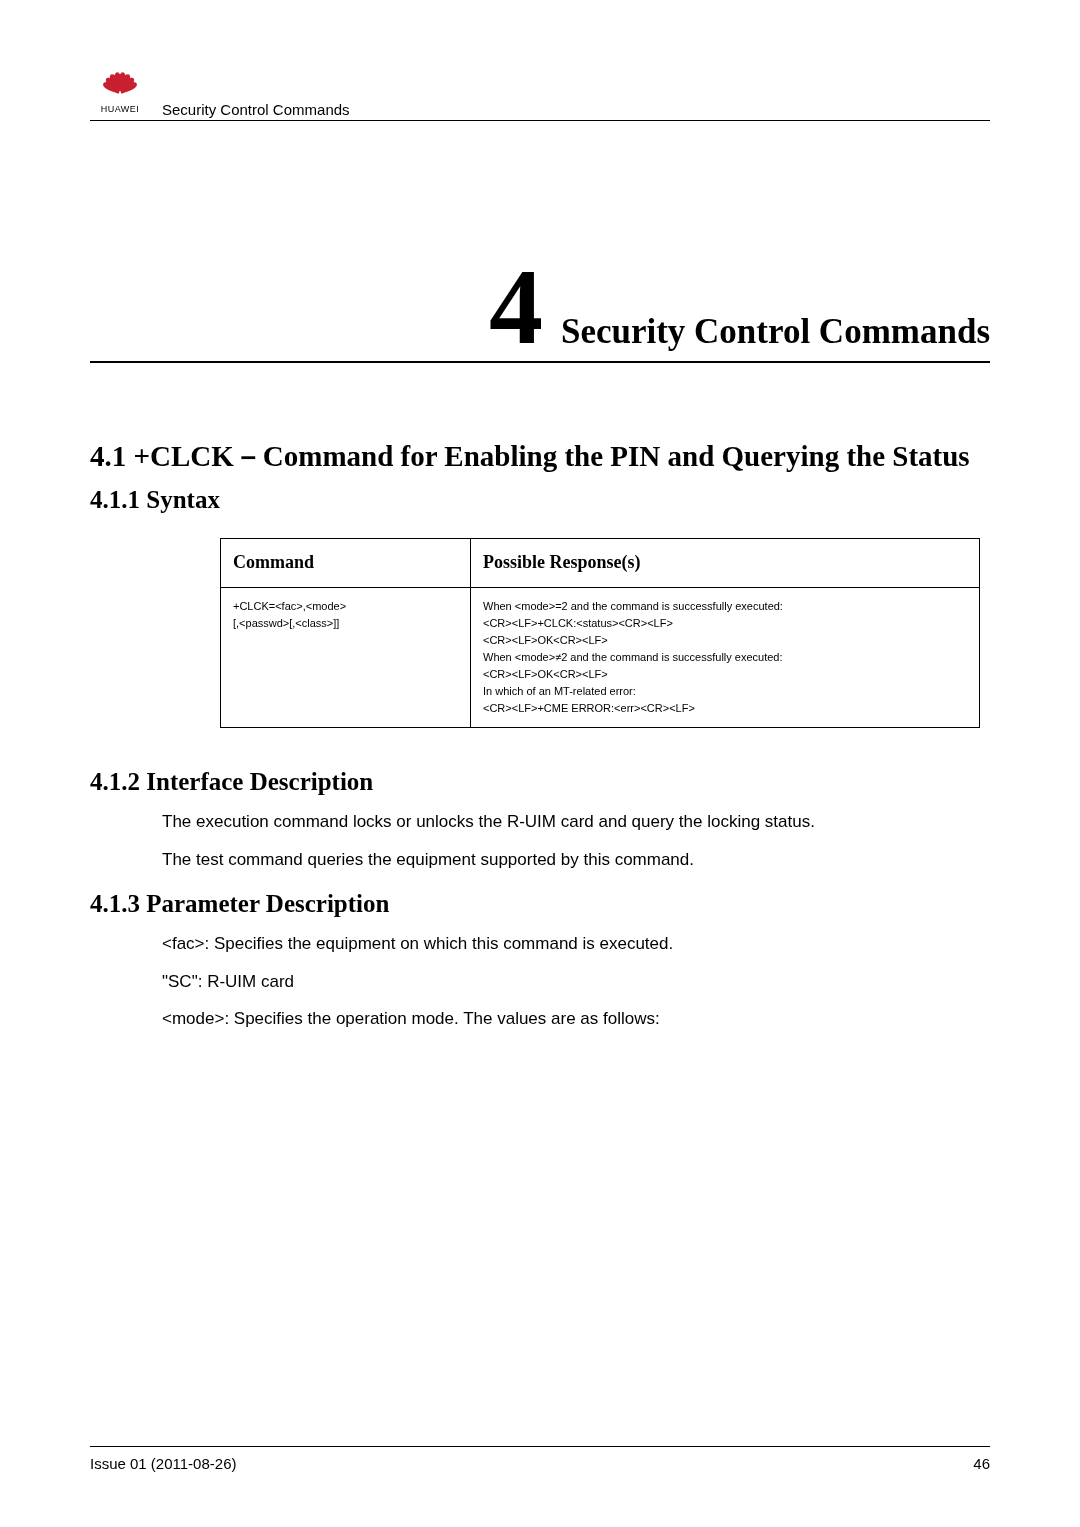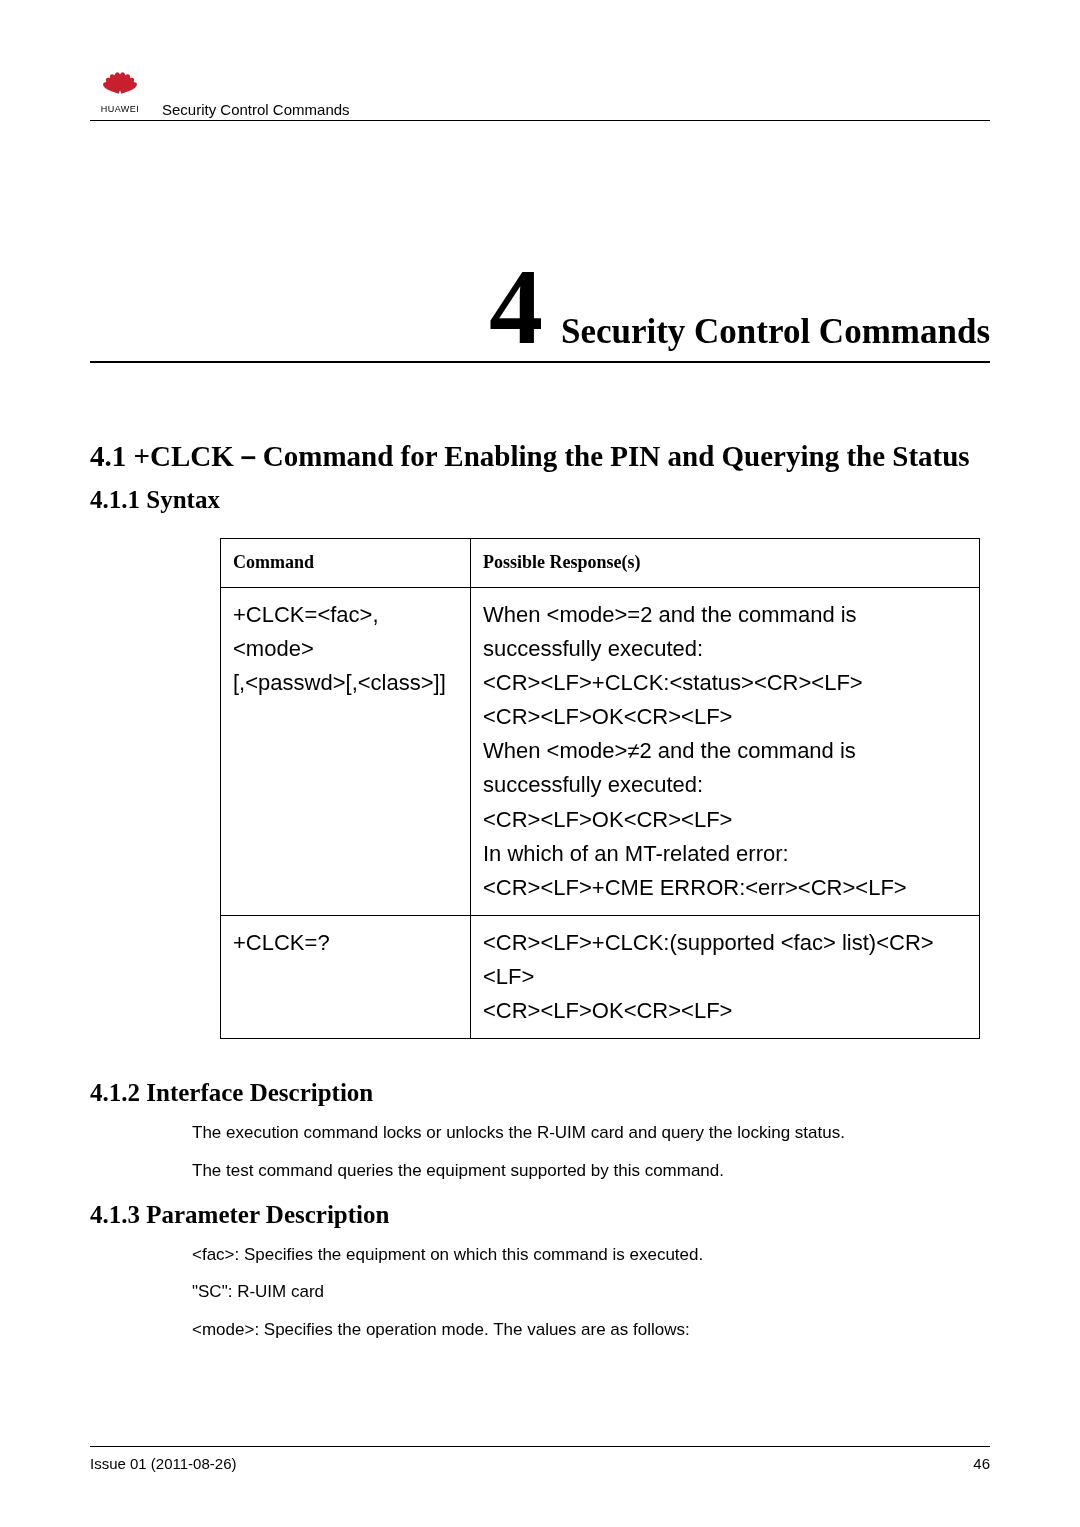--- a/index.html
+++ b/index.html
@@ -95,33 +95,33 @@
       border-collapse: collapse;
       margin-top: 24px;
       margin-left: 130px;
       width: 760px;
     }
     .syntax-table th, .syntax-table td {
       border: 1px solid #000;
       padding: 10px 12px;
       vertical-align: top;
       text-align: left;
-      font-size: 22px;
+      font-size: 11px;
       line-height: 1.55;
     }
     .syntax-table th {
       font-family: "Book Antiqua", Palatino, serif;
       font-weight: bold;
       font-size: 18px;
     }
     .col-cmd { width: 250px; }
     .body-text {
       font-size: 17px;
       line-height: 1.4;
-      margin-left: 102px;
+      margin-left: 72px;
       margin-top: 14px;
     }
     .footer {
       position: absolute;
       bottom: 55px;
       left: 90px;
       right: 90px;
       border-top: 1px solid #000;
       padding-top: 8px;
       display: flex;
@@ -183,27 +183,20 @@
       <td>
         <div>When &lt;mode&gt;=2 and the command is successfully executed:</div>
         <div>&lt;CR&gt;&lt;LF&gt;+CLCK:&lt;status&gt;&lt;CR&gt;&lt;LF&gt;</div>
         <div>&lt;CR&gt;&lt;LF&gt;OK&lt;CR&gt;&lt;LF&gt;</div>
         <div>When &lt;mode&gt;≠2 and the command is successfully executed:</div>
         <div>&lt;CR&gt;&lt;LF&gt;OK&lt;CR&gt;&lt;LF&gt;</div>
         <div>In which of an MT-related error:</div>
         <div>&lt;CR&gt;&lt;LF&gt;+CME ERROR:&lt;err&gt;&lt;CR&gt;&lt;LF&gt;</div>
       </td>
     </tr>
-    <tr>
-      <td>+CLCK=?</td>
-      <td>
-        <div>&lt;CR&gt;&lt;LF&gt;+CLCK:(supported &lt;fac&gt; list)&lt;CR&gt;&lt;LF&gt;</div>
-        <div>&lt;CR&gt;&lt;LF&gt;OK&lt;CR&gt;&lt;LF&gt;</div>
-      </td>
-    </tr>
   </tbody>
 </table>
 
 <h3 class="section-h3 spaced">4.1.2 Interface Description</h3>
 <p class="body-text">The execution command locks or unlocks the R-UIM card and query the locking status.</p>
 <p class="body-text">The test command queries the equipment supported by this command.</p>
 
 <h3 class="section-h3" style="margin-top:18px;">4.1.3 Parameter Description</h3>
 <p class="body-text">&lt;fac&gt;: Specifies the equipment on which this command is executed.</p>
 <p class="body-text">"SC": R-UIM card</p>

